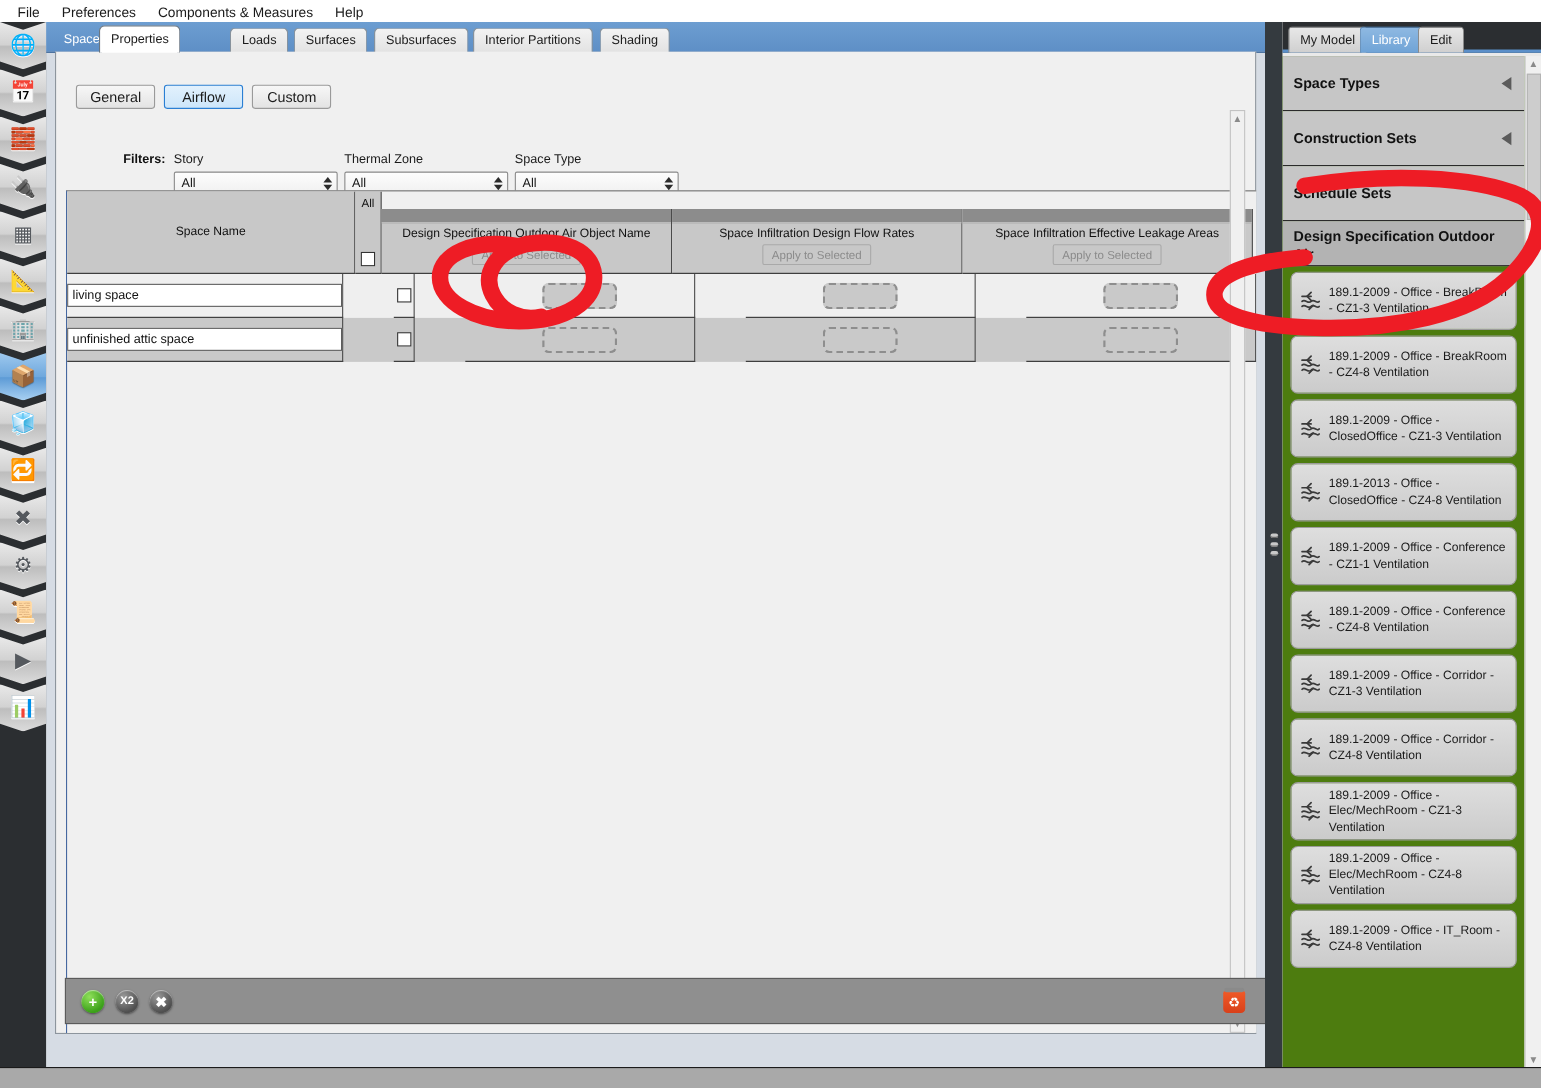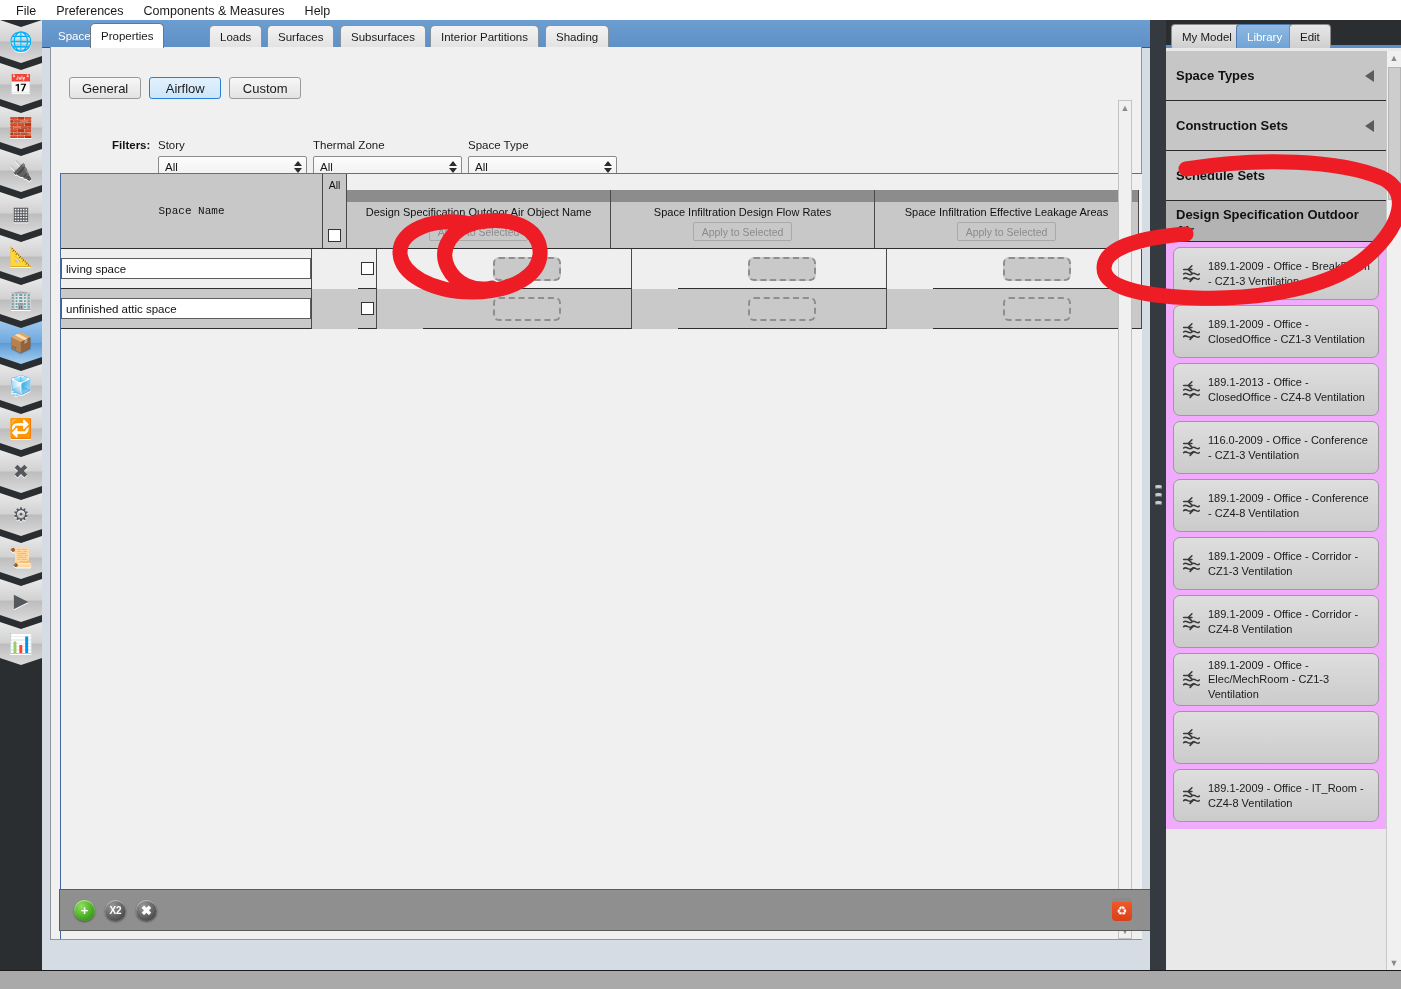--- a/index.html
+++ b/index.html
@@ -116,21 +116,21 @@
     border-top: 1px solid #6e6e6e; border-left: 1px solid #4668a0;
     overflow: hidden; background: #f0f0f0;
   }
   #grid-head { display: flex; height: 75px; }
   .hcell {
     position: relative; background: #c8c8c8;
     border-right: 1px solid #4a4a4a; border-bottom: 1px solid #2f2f2f;
     display: flex; align-items: center; justify-content: center;
     font-size: 11px; color: #111; text-align: center;
   }
-  .hcell.namecol { width: 262px; font-family: Liberation Mono, monospace; }
+  .hcell.namecol { width: 262px; }
   .hcell.allcol { width: 24px; flex-direction: column; justify-content: flex-start; padding-top: 5px; }
   .hcell.datacol { width: 264px; flex-direction: column; justify-content: flex-start; margin-top: 16px; }
   .hcell.datacol .topband {
     width: 100%; height: 13px; background: #8c8c8c; border-bottom: 1px solid #c8c8c8;
   }
   .hcell.datacol .htitle {
     flex: 1; display: flex; align-items: center; justify-content: center;
     padding: 0 6px; line-height: 1.2;
   }
   .apply-btn {
@@ -230,22 +230,22 @@
     font-size: 11.5px; color: #1a1a1a;
     background: linear-gradient(180deg,#e8e8e8 0%,#cfcfcf 100%);
     border: 1px solid #8b8b8b; border-bottom: none;
     border-radius: 4px 4px 0 0; cursor: pointer;
   }
   .rtab.active {
     background: linear-gradient(180deg,#8fb9e2 0%,#6fa3d6 100%);
     color: #ffffff; border-color: #4a7db0;
   }
   #libscroll {
-    position: absolute; left: 0; top: 31px; width: 220px; height: 778px;
-    overflow: hidden; background: #f0abfc;
+    position: absolute; left: 0; top: 31px; width: 220px; height: 919px;
+    overflow: hidden; background: #4d7c0f;
   }
   .lib-section {
     height: 50px; background: #c6c6c6;
     border-bottom: 1px solid #2a2a2a;
     display: flex; align-items: center; padding: 0 10px;
     font-size: 13px; font-weight: bold; color: #111; cursor: pointer;
     position: relative;
   }
   .lib-section .caret {
     position: absolute; right: 12px; top: 50%; transform: translateY(-50%);
@@ -528,20 +528,32 @@
             <path d="M13 3 L9 7 L13 11"></path>
               <path d="M4 7 H13"></path>
             <path d="M4 12 C7 9,10 15,13 12 C16 9,19 15,21 12"></path>
             <path d="M4 17 C7 14,10 20,13 17 C16 14,19 20,21 17"></path>
             <path d="M11 20 L15 16"></path>
           </g>
           </svg>
         <span class="lbl">189.1-2009 - Office - BreakRoom - CZ1-3 Ventilation</span>
       </div>
 
+      <div class="lib-item">
+        <svg class="vent-icon" viewBox="0 0 24 24">
+          <g stroke="#3a3a3a" stroke-width="1.7" fill="none" stroke-linecap="round">
+            <path d="M13 3 L9 7 L13 11"></path>
+              <path d="M4 7 H13"></path>
+            <path d="M4 12 C7 9,10 15,13 12 C16 9,19 15,21 12"></path>
+            <path d="M4 17 C7 14,10 20,13 17 C16 14,19 20,21 17"></path>
+            <path d="M11 20 L15 16"></path>
+          </g>
+          </svg>
+        <span class="lbl">189.1-2009 - Office - BreakRoom - CZ4-8 Ventilation</span>
+      </div>
 
       <div class="lib-item">
         <svg class="vent-icon" viewBox="0 0 24 24">
           <g stroke="#3a3a3a" stroke-width="1.7" fill="none" stroke-linecap="round">
             <path d="M13 3 L9 7 L13 11"></path>
               <path d="M4 7 H13"></path>
             <path d="M4 12 C7 9,10 15,13 12 C16 9,19 15,21 12"></path>
             <path d="M4 17 C7 14,10 20,13 17 C16 14,19 20,21 17"></path>
             <path d="M11 20 L15 16"></path>
           </g>
@@ -565,21 +577,21 @@
       <div class="lib-item">
         <svg class="vent-icon" viewBox="0 0 24 24">
           <g stroke="#3a3a3a" stroke-width="1.7" fill="none" stroke-linecap="round">
             <path d="M13 3 L9 7 L13 11"></path>
               <path d="M4 7 H13"></path>
             <path d="M4 12 C7 9,10 15,13 12 C16 9,19 15,21 12"></path>
             <path d="M4 17 C7 14,10 20,13 17 C16 14,19 20,21 17"></path>
             <path d="M11 20 L15 16"></path>
           </g>
           </svg>
-        <span class="lbl">116.0-2009 - Office - Conference - CZ1-3 Ventilation</span>
+        <span class="lbl">189.1-2009 - Office - Conference - CZ1-1 Ventilation</span>
       </div>
 
       <div class="lib-item">
         <svg class="vent-icon" viewBox="0 0 24 24">
           <g stroke="#3a3a3a" stroke-width="1.7" fill="none" stroke-linecap="round">
             <path d="M13 3 L9 7 L13 11"></path>
               <path d="M4 7 H13"></path>
             <path d="M4 12 C7 9,10 15,13 12 C16 9,19 15,21 12"></path>
             <path d="M4 17 C7 14,10 20,13 17 C16 14,19 20,21 17"></path>
             <path d="M11 20 L15 16"></path>
@@ -630,20 +642,21 @@
       <div class="lib-item">
         <svg class="vent-icon" viewBox="0 0 24 24">
           <g stroke="#3a3a3a" stroke-width="1.7" fill="none" stroke-linecap="round">
             <path d="M13 3 L9 7 L13 11"></path>
               <path d="M4 7 H13"></path>
             <path d="M4 12 C7 9,10 15,13 12 C16 9,19 15,21 12"></path>
             <path d="M4 17 C7 14,10 20,13 17 C16 14,19 20,21 17"></path>
             <path d="M11 20 L15 16"></path>
           </g>
           </svg>
+        <span class="lbl">189.1-2009 - Office - Elec/MechRoom - CZ4-8 Ventilation</span>
       </div>
 
 
       <div class="lib-item">
         <svg class="vent-icon" viewBox="0 0 24 24">
           <g stroke="#3a3a3a" stroke-width="1.7" fill="none" stroke-linecap="round">
             <path d="M13 3 L9 7 L13 11"></path>
               <path d="M4 7 H13"></path>
             <path d="M4 12 C7 9,10 15,13 12 C16 9,19 15,21 12"></path>
             <path d="M4 17 C7 14,10 20,13 17 C16 14,19 20,21 17"></path>

